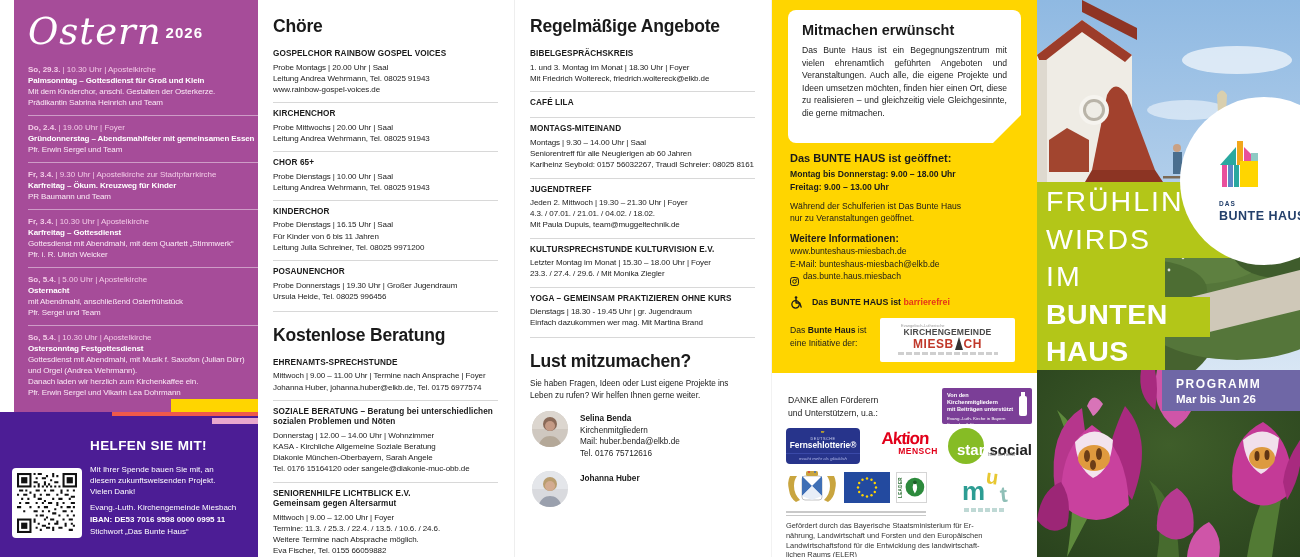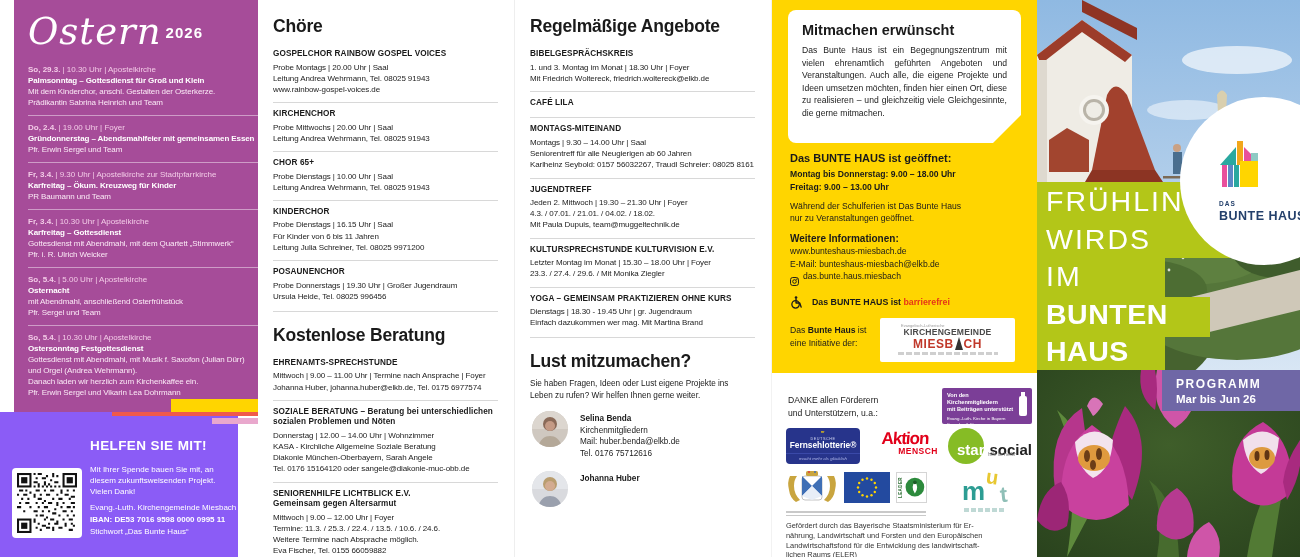--- a/index.html
+++ b/index.html
@@ -14,21 +14,21 @@
   .easter-year { font-size:15px; font-weight:bold; letter-spacing:1px; vertical-align:6px; margin-left:4px; }
   .event { padding:6px 0 7px 0; }
   .event + .event { border-top:1px solid rgba(255,255,255,.45); }
   .ev-meta { font-size:8px; color:#F3CBE7; line-height:11px; }
   .ev-meta b { font-weight:bold; }
   .ev-meta span { margin-left:2px; }
   .ev-title { font-size:8px; font-weight:bold; line-height:11px; white-space:pre-line; letter-spacing:-.1px; }
   .ev-body { font-size:8px; line-height:11px; color:#FBEAF6; white-space:pre-line; letter-spacing:-.1px; }
 
   .bar-yellow { position:absolute; left:171px; top:399px; width:87px; height:13px; background:#FFD500; }
-  .panel-donate { position:absolute; left:0; top:412px; width:238px; height:145px; background:#8b5cf6; color:#fff; }
+  .panel-donate { position:absolute; left:0; top:412px; width:258px; height:145px; background:#4c1d95; color:#fff; }
   .stripe-red  { position:absolute; left:112px; top:0; width:146px; height:4px; background:#F0594A; }
   .stripe-pink { position:absolute; left:212px; top:6px; width:46px; height:6px; background:#E9A8CD; }
   .donate-head { position:absolute; left:90px; top:26px; font-size:13.5px; font-weight:bold; letter-spacing:.4px; }
   .donate-body { position:absolute; left:90px; top:52px; font-size:8px; line-height:11px; white-space:pre-line; }
   .donate-org  { position:absolute; left:90px; top:90px; width:165px; font-size:8px; line-height:11px; }
   .donate-iban { position:absolute; left:90px; top:102px; font-size:8px; line-height:11px; }
   .donate-iban b { font-weight:bold; }
   .donate-kw   { position:absolute; left:90px; top:114px; font-size:8px; line-height:11px; }
   .qr-box { position:absolute; left:12px; top:56px; width:70px; height:70px; background:#fff; border-radius:4px; padding:5px; }
   .qr-box svg { width:60px; height:60px; display:block; }

